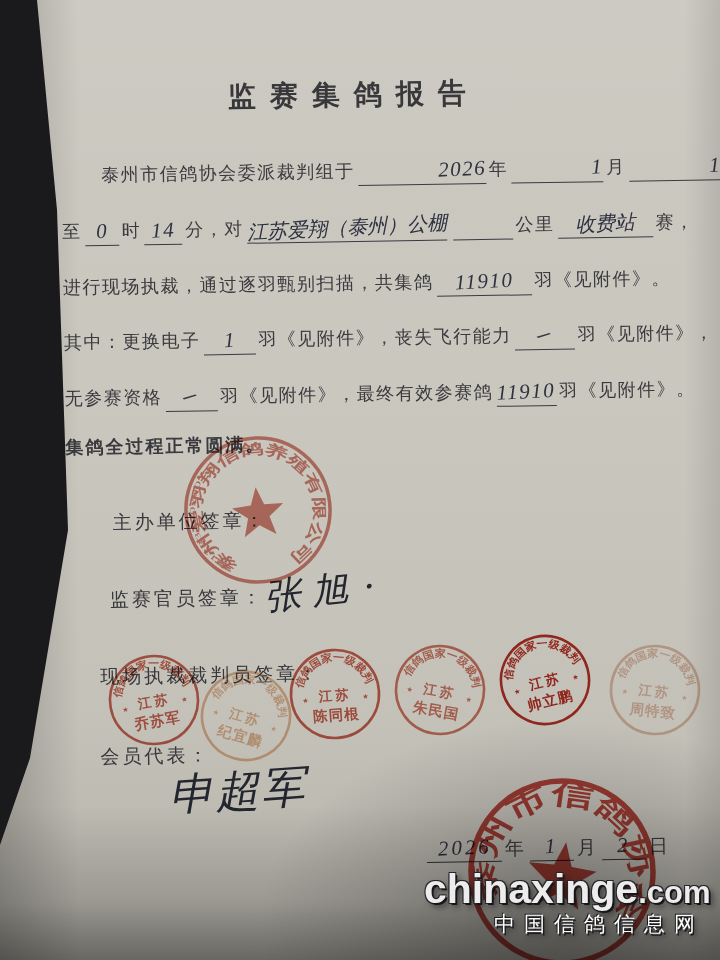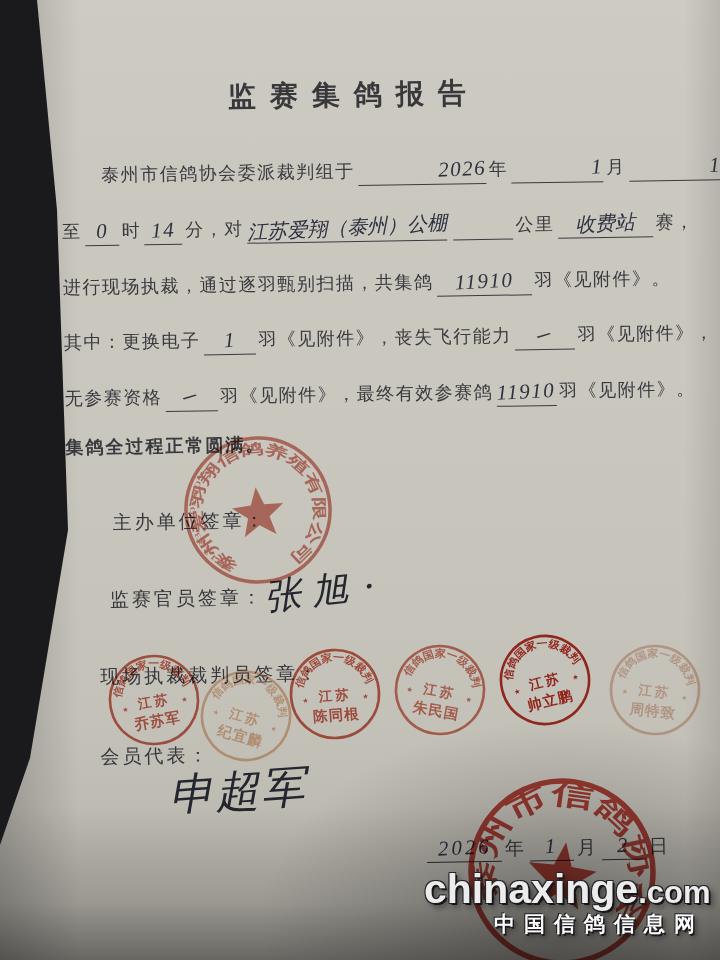--- a/index.html
+++ b/index.html
@@ -48,21 +48,21 @@
   .sig-sup::after{content:"·";margin-left:6px;}
   .sig-member{top:760px;left:164px;font-size:44px;transform:rotate(-3deg);letter-spacing:2px;}
   .dateline{position:absolute;top:836px;left:418px;font-size:19px;letter-spacing:3px;white-space:nowrap;z-index:5;}
   .dateline .blank{border-color:#303036;}
   .seal{position:absolute;mix-blend-mode:multiply;z-index:4;}
   .wm{position:absolute;z-index:8;font-family:"Liberation Sans","DejaVu Sans",sans-serif;}
   .wm-domain{position:absolute;top:866px;left:424px;font-size:41px;font-weight:bold;color:#ececec;
     letter-spacing:0px;white-space:nowrap;
     text-shadow:2px 2px 0 #17171a,-1px -1px 0 #26262a,1px -1px 0 #26262a,-1px 1px 0 #26262a,4px 4px 6px rgba(0,0,0,.55);}
   .wm-domain .tld{font-size:31px;font-weight:bold;}
-  .wm-cn{position:absolute;top:910px;left:494px;font-size:21px;font-weight:bold;color:#fdfdfd;
+  .wm-cn{position:absolute;top:910px;left:494px;font-size:21px;font-weight:normal;color:#fdfdfd;
     letter-spacing:9px;white-space:nowrap;
     text-shadow:1.5px 1.5px 0 #1b1b1e,-1px -1px 0 #1b1b1e,3px 3px 5px rgba(0,0,0,.5);}
 </style>
 </head>
 <body>
 
 <div class="photo">
   <div class="paper">
 
     <div class="content">

